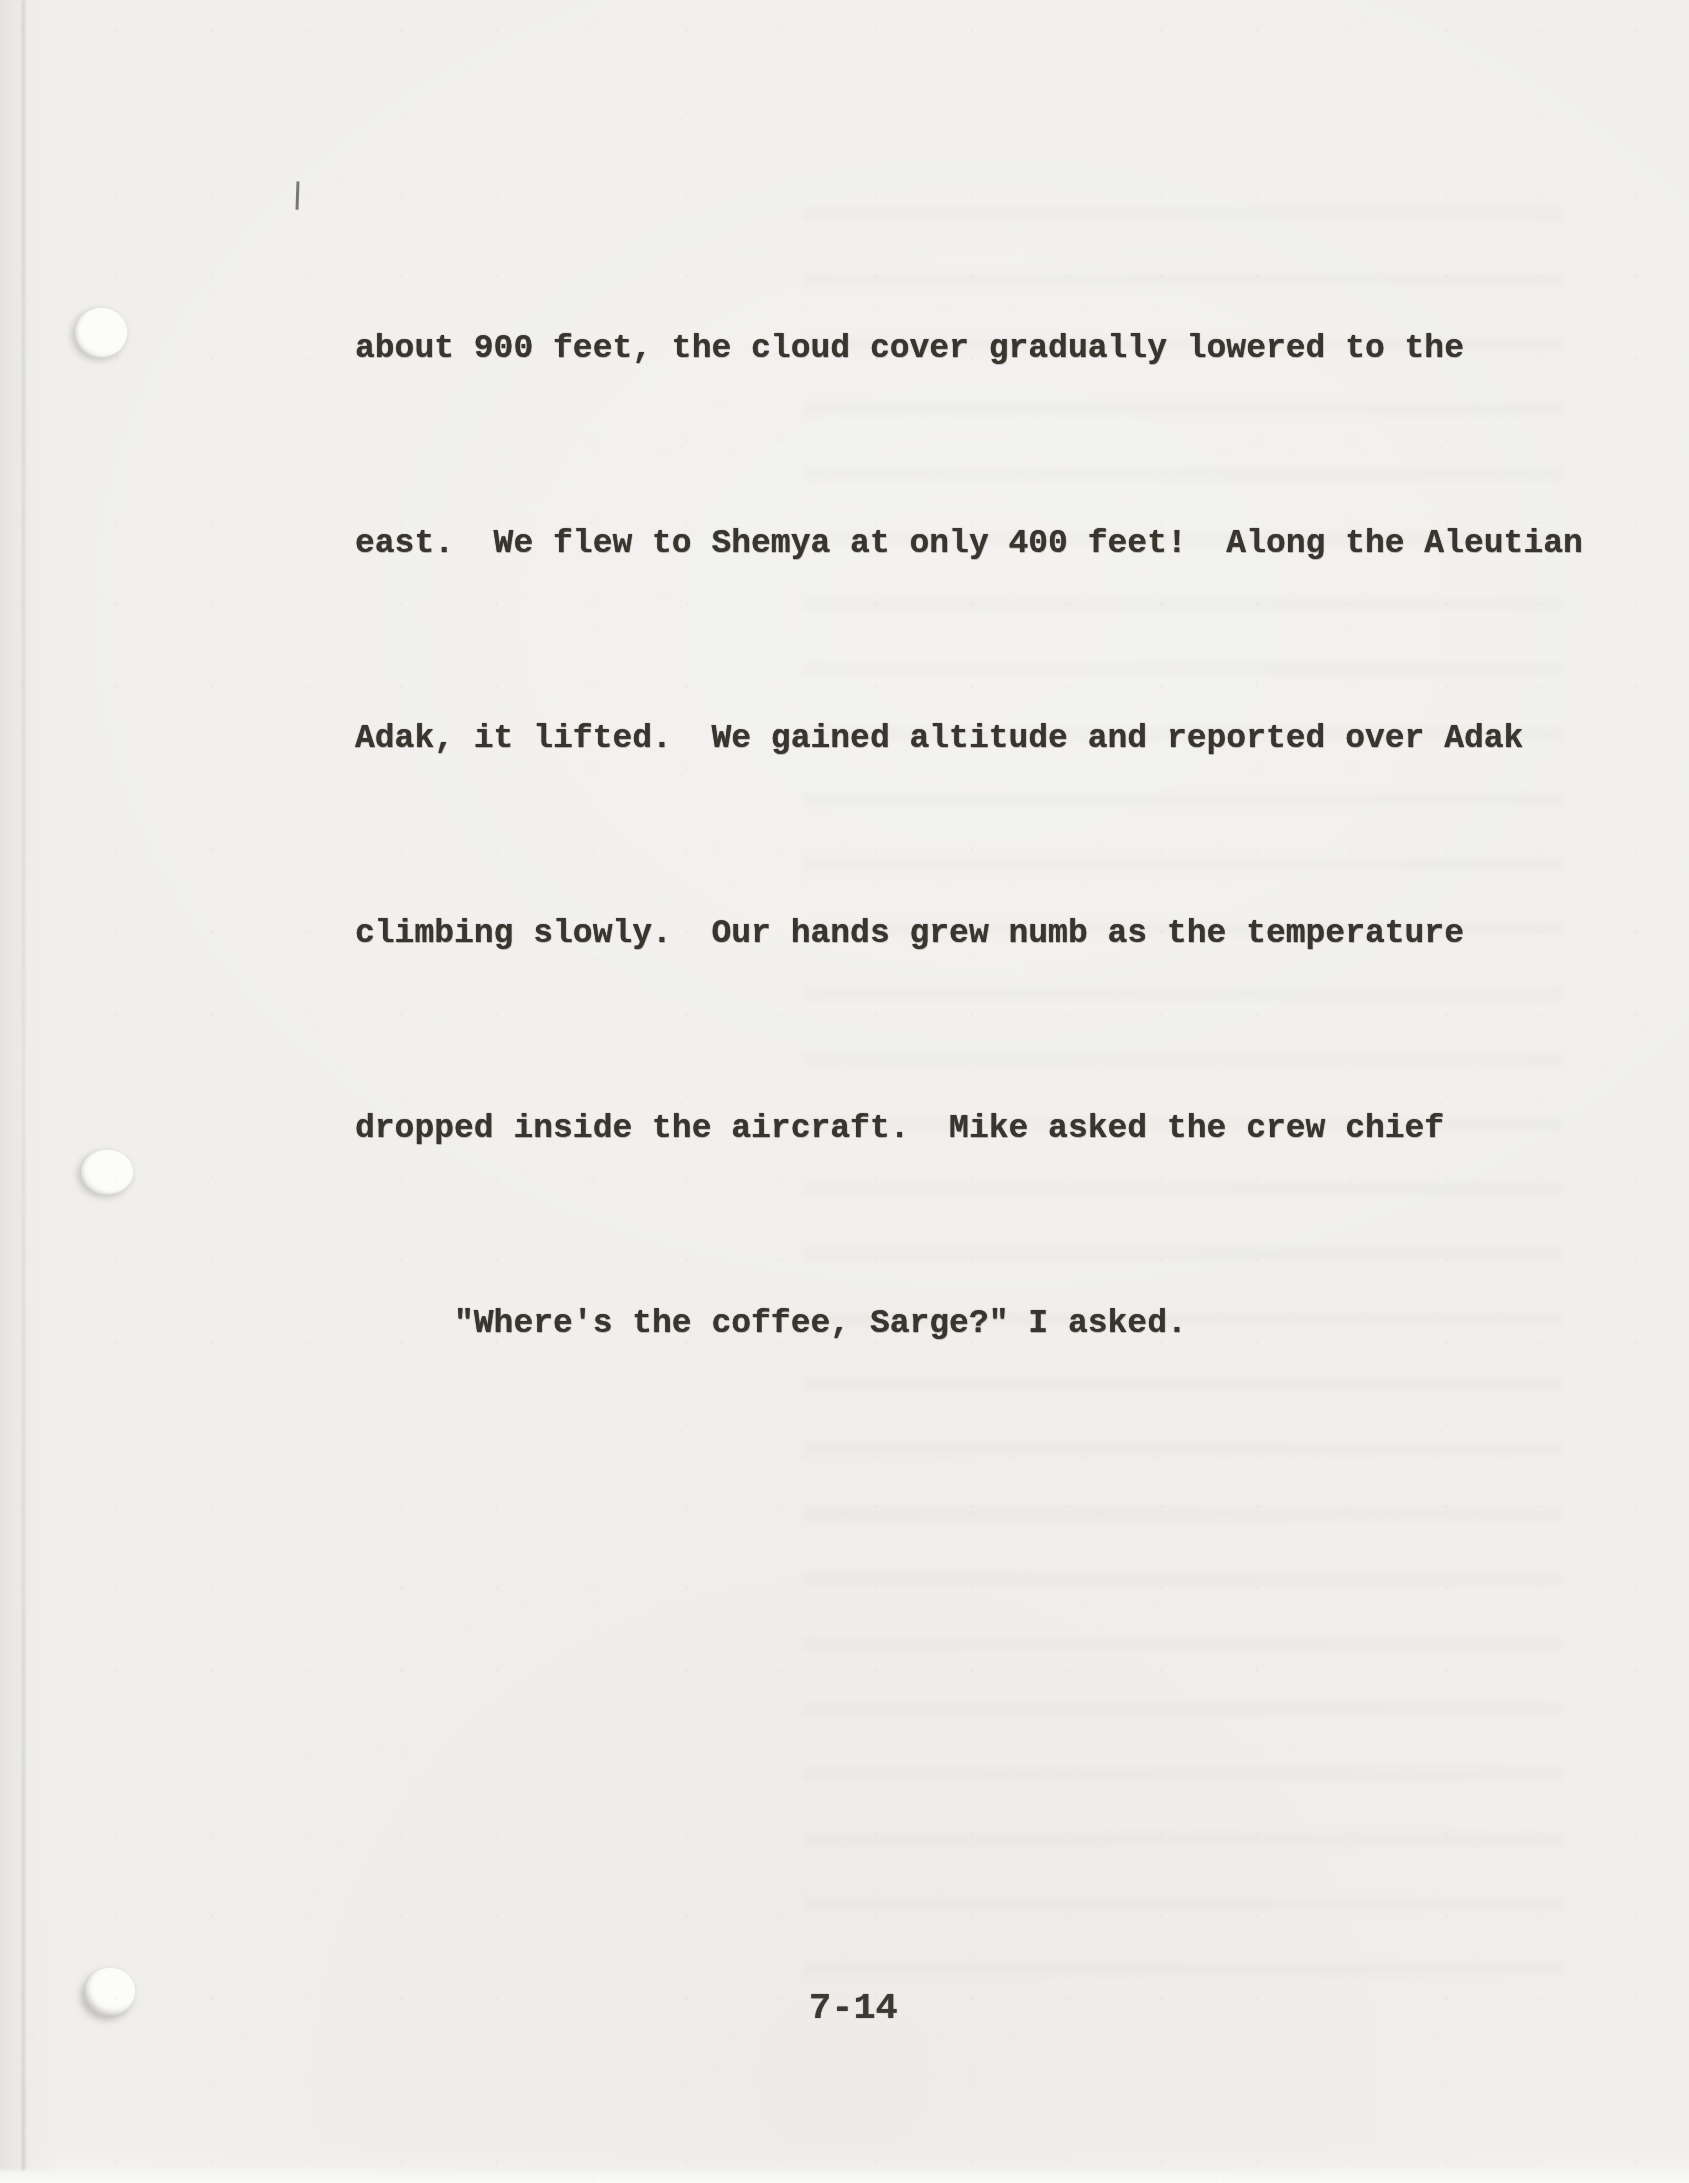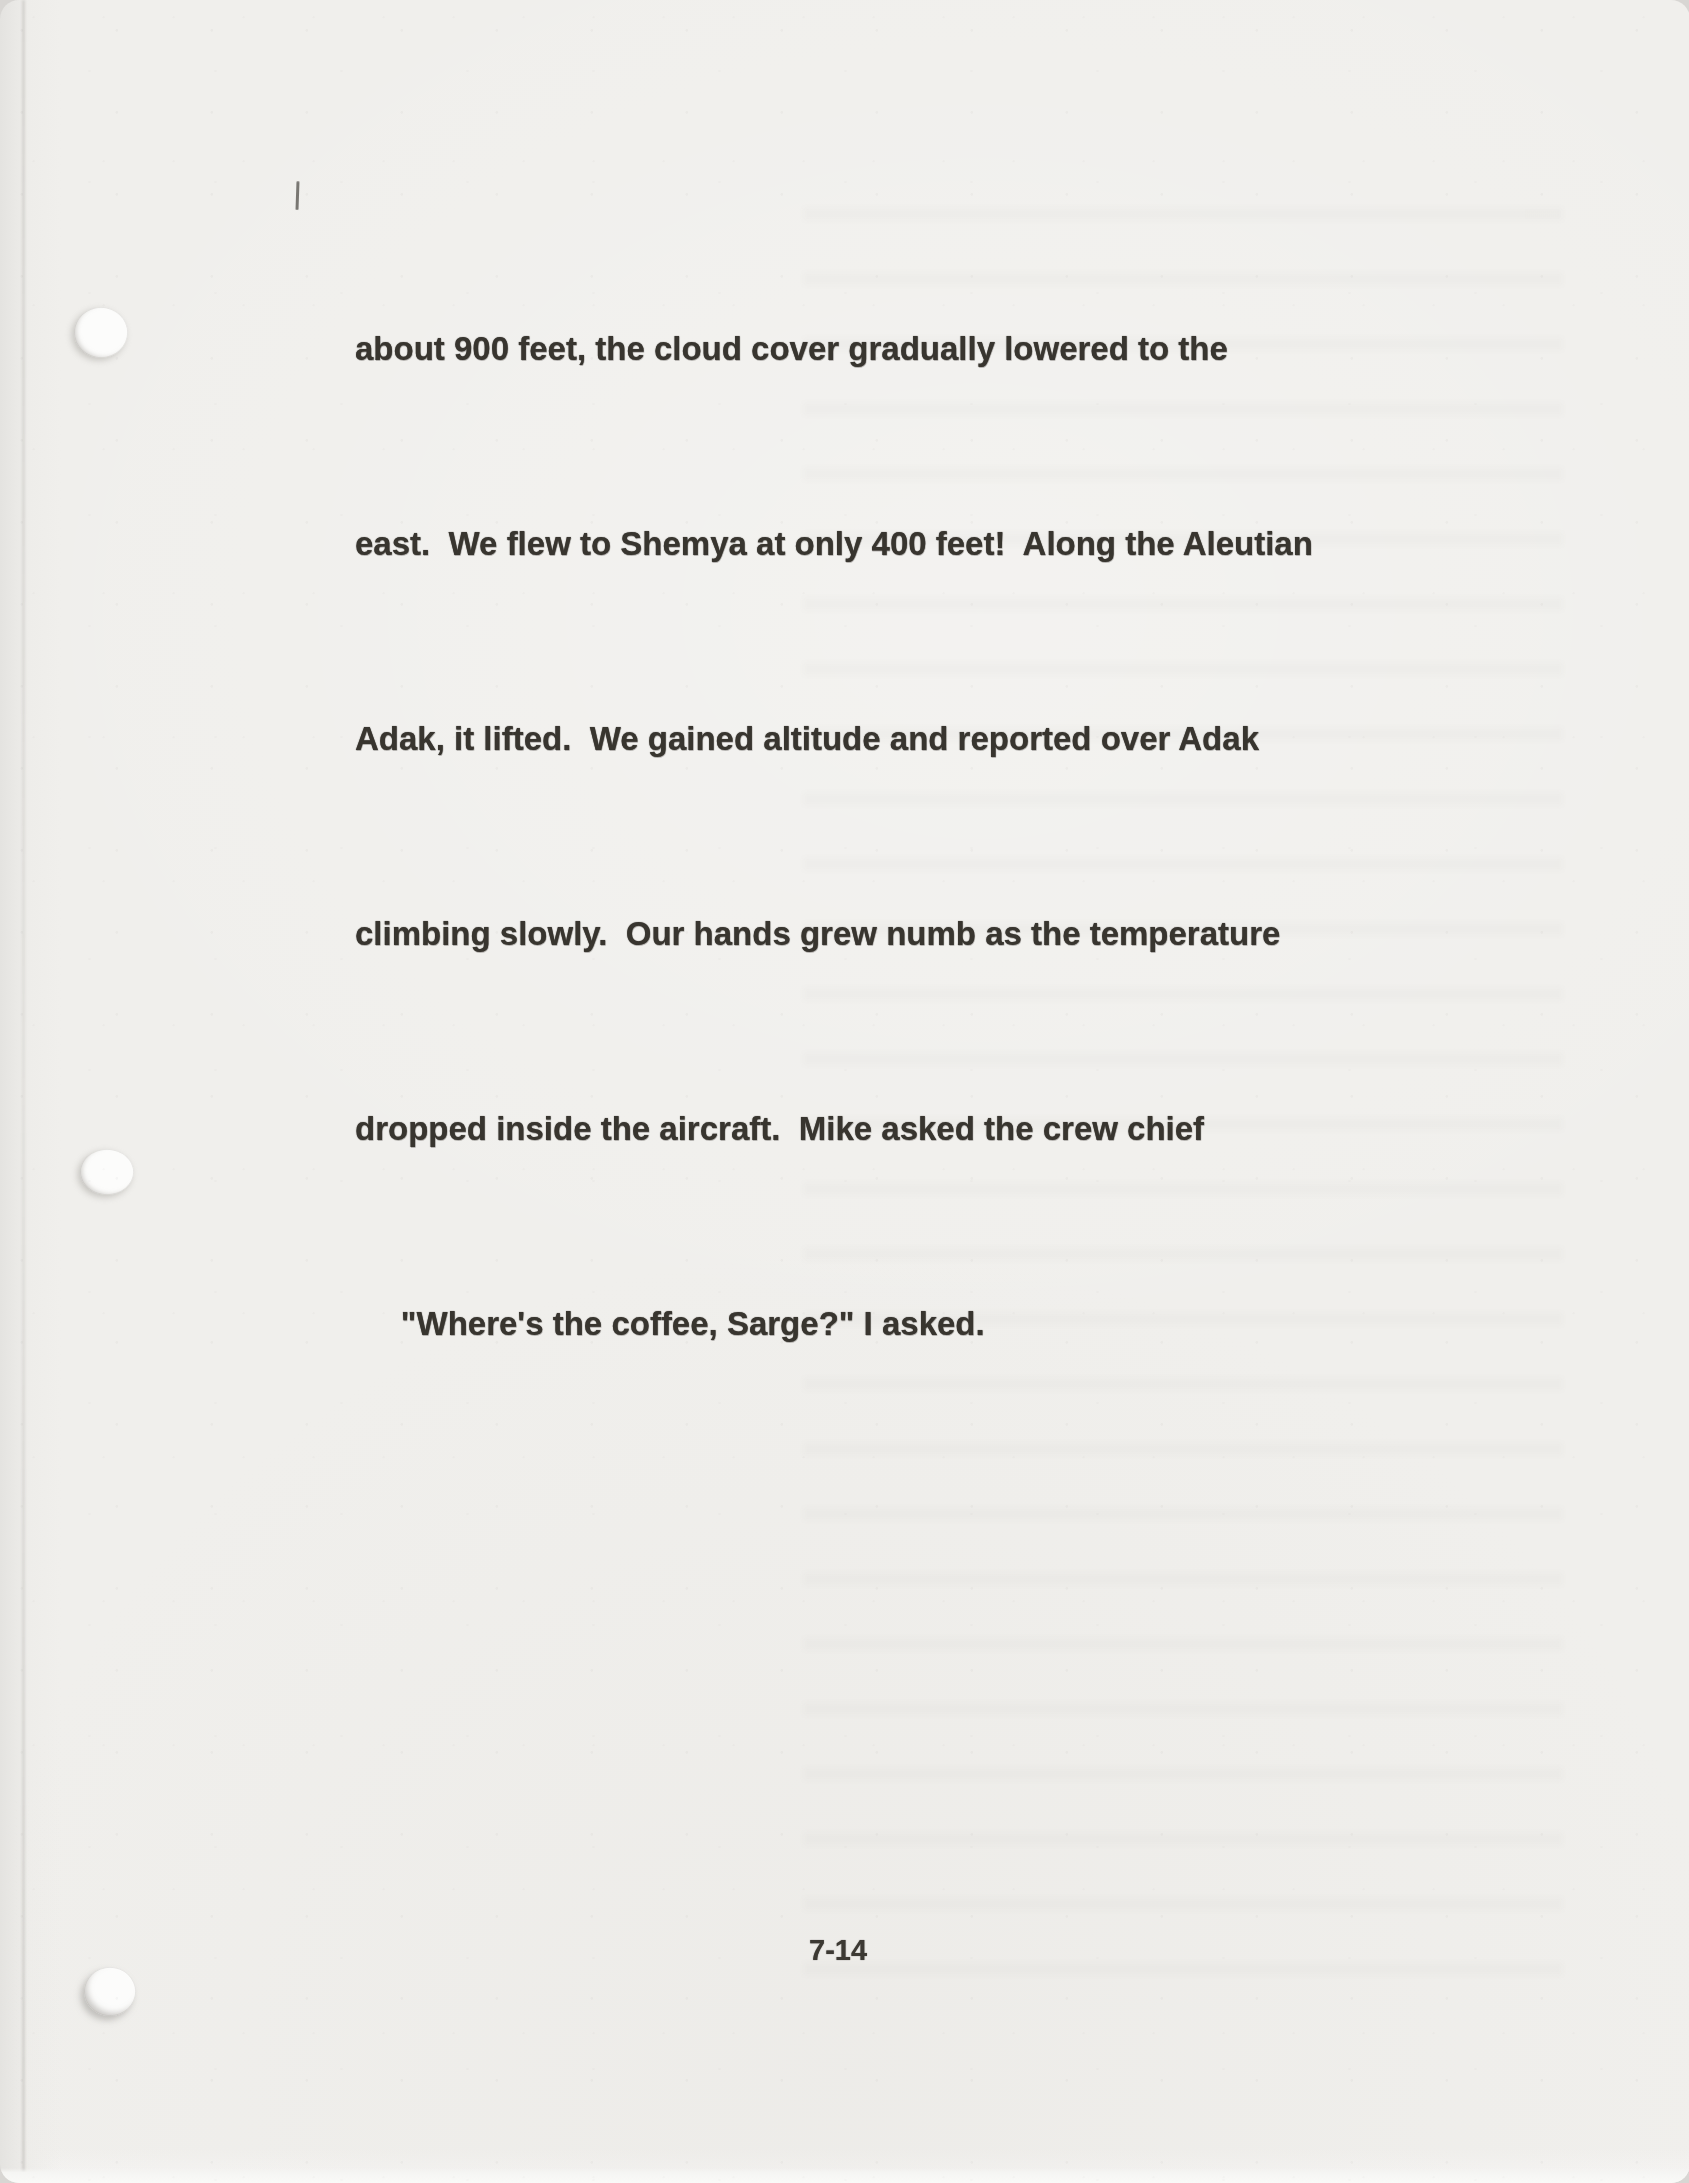--- a/index.html
+++ b/index.html
@@ -5,28 +5,27 @@
   html, body {
     margin: 0;
     padding: 0;
     background: #d8d6d3;
   }
   .scan {
     position: relative;
     width: 1690px;
     height: 2183px;
     overflow: hidden;
-    font-family: Liberation Sans, sans-serif;
+    font-family: Liberation Mono, monospace;
     background:
       radial-gradient(1436px 1098px at 58% 28%, rgba(255,255,255,0.22), rgba(255,255,255,0) 72%),
       radial-gradient(1267px 1183px at 50% 95%, rgba(228,226,222,0.25), rgba(228,226,222,0) 70%),
       linear-gradient(90deg, #e4e3e0 0px, #e9e8e5 13.5px, #eeedeA 29px, rgba(241,240,237,0) 61px),
       linear-gradient(0deg, #f7f7f5 0px, #f4f3f1 12px, rgba(241,240,237,0) 35px),
       #f0efec;
-    border-radius: 19px;
   }
   
   .scan::after {
     content: "";
     position: absolute;
     inset: 0;
     pointer-events: none;
     background-image:
       radial-gradient(circle at 23% 37%, rgba(110,106,100,0.055) 0 1px, transparent 1.7px),
       radial-gradient(circle at 71% 64%, rgba(110,106,100,0.045) 0 0.8px, transparent 1.5px),
@@ -68,22 +67,22 @@
     font-weight: 700;
     color: #38352f;
     white-space: pre;
     letter-spacing: 0;
     text-shadow: 0 0 1.1px rgba(56,53,47,0.8), 0.5px 0.5px 0 rgba(56,53,47,0.25);
     filter: blur(0.3px);
   }
   .page-number {
     position: absolute;
     left: 809px;
-    top: 1918px;
-    font-size: 29px;
+    top: 1976px;
+    font-size: 37px;
     line-height: 65px;
     font-weight: 700;
     color: #3c3933;
     white-space: pre;
     text-shadow: 0 0 1.1px rgba(56,53,47,0.8);
     filter: blur(0.3px);
   }
   .hole {
     position: absolute;
     border-radius: 50%;

